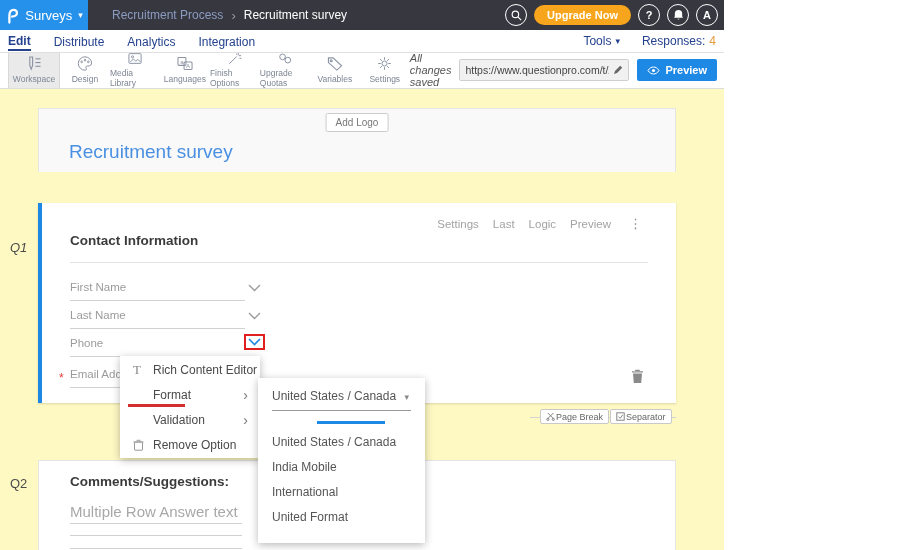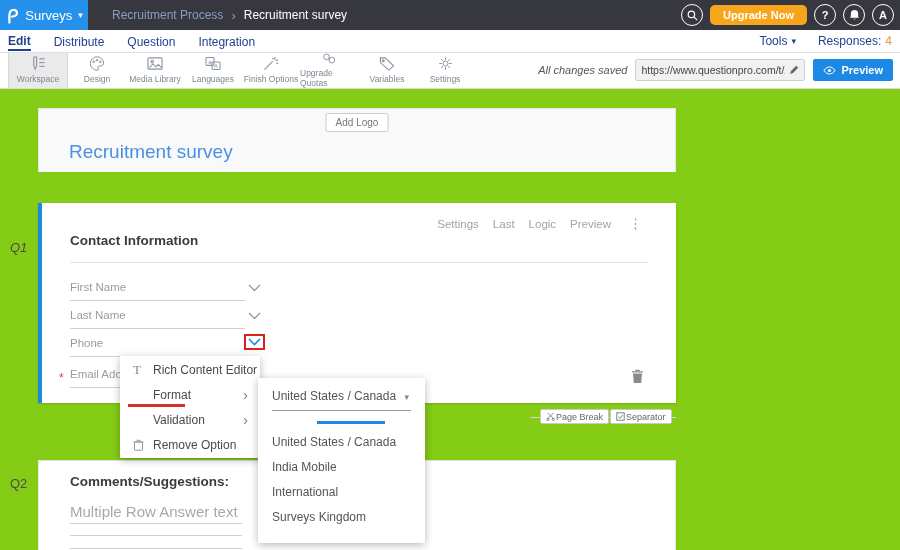--- a/index.html
+++ b/index.html
@@ -1,31 +1,31 @@
 <!DOCTYPE html>
 <html><head>
 <meta charset="utf-8">
 <style>
   html,body{margin:0;padding:0;}
   body{font-family:"Liberation Sans",sans-serif;}
-  .stage{position:relative;width:900px;height:550px;overflow:hidden;background:#84cc16;}
+  .stage{position:relative;width:724px;height:550px;overflow:hidden;background:#fef9c3;}
 
   
   .topbar{position:absolute;top:0;left:0;right:0;height:30px;background:#37373f;display:flex;align-items:center;z-index:30;}
   .logo-block{width:88px;height:30px;background:#2691ea;display:flex;align-items:center;justify-content:center;gap:6px;color:#fff;cursor:pointer;}
   .logo-glyph{line-height:0;}
   .product-label{font-size:13px;color:#fff;}
   .caret{font-size:9px;color:#fff;}
   .breadcrumb{margin-left:24px;font-size:12px;display:flex;align-items:center;gap:8px;}
   .bc-parent{color:#8b9cc2;}
   .bc-sep{color:#9a9a9a;font-size:13px;}
   .bc-current{color:#fff;}
   .topbar-right{margin-left:auto;display:flex;align-items:center;gap:7px;padding-right:6px;}
   .circle-btn{width:20px;height:20px;border:1.5px solid #fff;border-radius:50%;color:#fff;display:flex;align-items:center;justify-content:center;font-size:11px;font-weight:bold;background:transparent;cursor:pointer;line-height:0;}
-  .upgrade{background:#f7a51c;color:#fff;font-size:11px;font-weight:bold;padding:4px 13px;border-radius:5px;border:none;cursor:pointer;font-family:"Liberation Sans",sans-serif;}
+  .upgrade{background:#f7a51c;color:#fff;font-size:11px;font-weight:bold;padding:4px 13px;border-radius:10px;border:none;cursor:pointer;font-family:"Liberation Sans",sans-serif;}
 
   
   .nav{position:absolute;top:30px;left:0;right:0;height:22px;background:#fff;border-bottom:1px solid #e0e0e0;display:flex;align-items:center;font-size:12px;color:#24418e;z-index:29;}
   .tab{margin-right:23px;padding:2px 0 1px;cursor:pointer;}
   .tab:first-child{margin-left:8px;}
   .tab.active{font-weight:bold;border-bottom:2px solid #24418e;}
   .nav-right{margin-left:auto;display:flex;align-items:center;gap:22px;padding-right:8px;}
   .tools{display:flex;align-items:center;gap:4px;cursor:pointer;}
   .tools .caret{color:#24418e;}
   .responses{display:flex;gap:4px;}
@@ -138,21 +138,21 @@
       </span>
       <span class="circle-btn">
           <span style="line-height:normal;">A</span>
         </span>
     </div>
   </div>
 
   <div class="nav">
     <span class="tab active">Edit</span>
     <span class="tab">Distribute</span>
-    <span class="tab">Question</span>
+    <span class="tab">Analytics</span>
     <span class="tab">Integration</span>
     <div class="nav-right">
       <span class="tools">
         <span>Tools</span>
         <span class="caret">▾</span>
       </span>
       <span class="responses">
         <span>Responses:</span>
         <span class="resp-count">4</span>
       </span>
@@ -361,17 +361,17 @@
   <div class="fmt-submenu">
     <div class="sel">
       <span>United States / Canada</span>
       <span class="sel-arrow">▾</span>
     </div>
     <div class="blue-bar"></div>
     <div class="sub-opts">
       <div class="sub-opt">United States / Canada</div>
       <div class="sub-opt">India Mobile</div>
       <div class="sub-opt">International</div>
-      <div class="sub-opt">Surveys Kingdom</div>
+      <div class="sub-opt">United Format</div>
     </div>
   </div>
 
 </div>
 
 </body></html>

